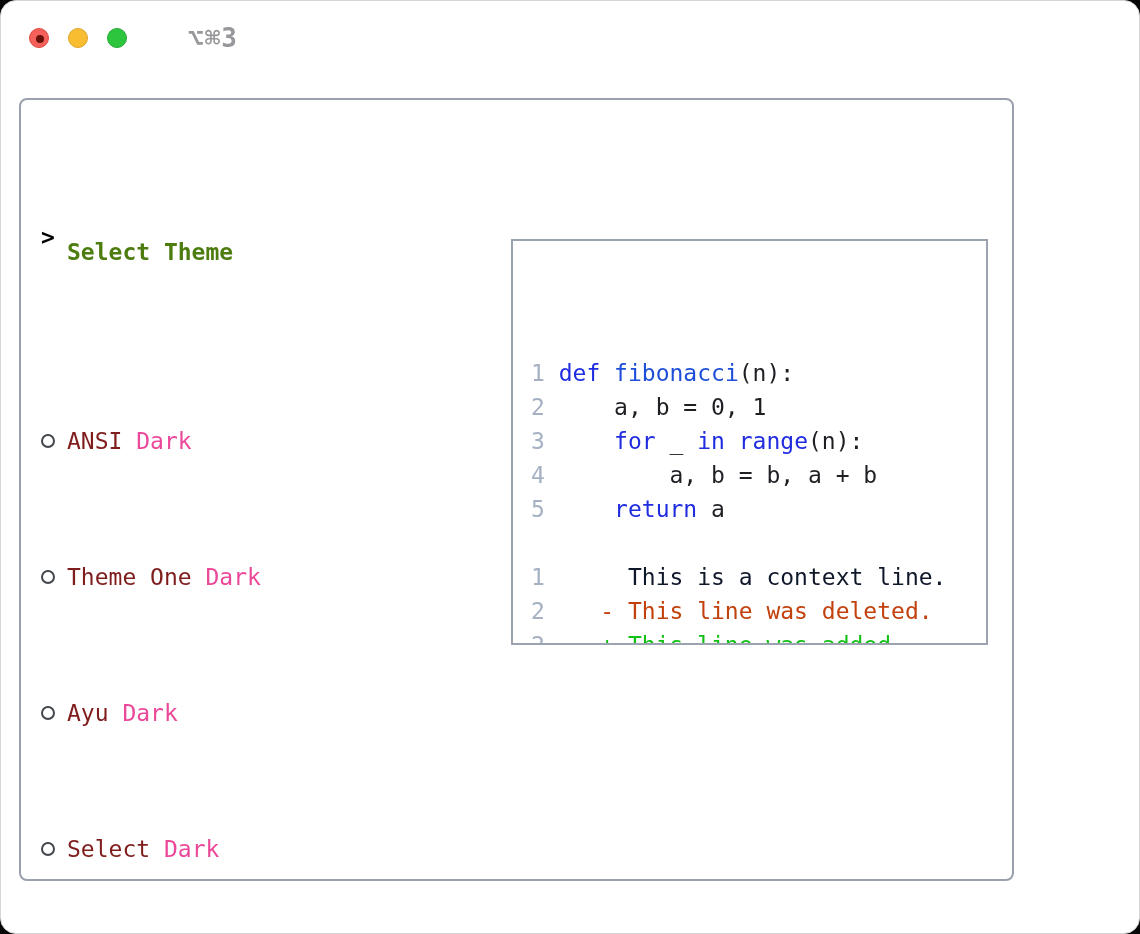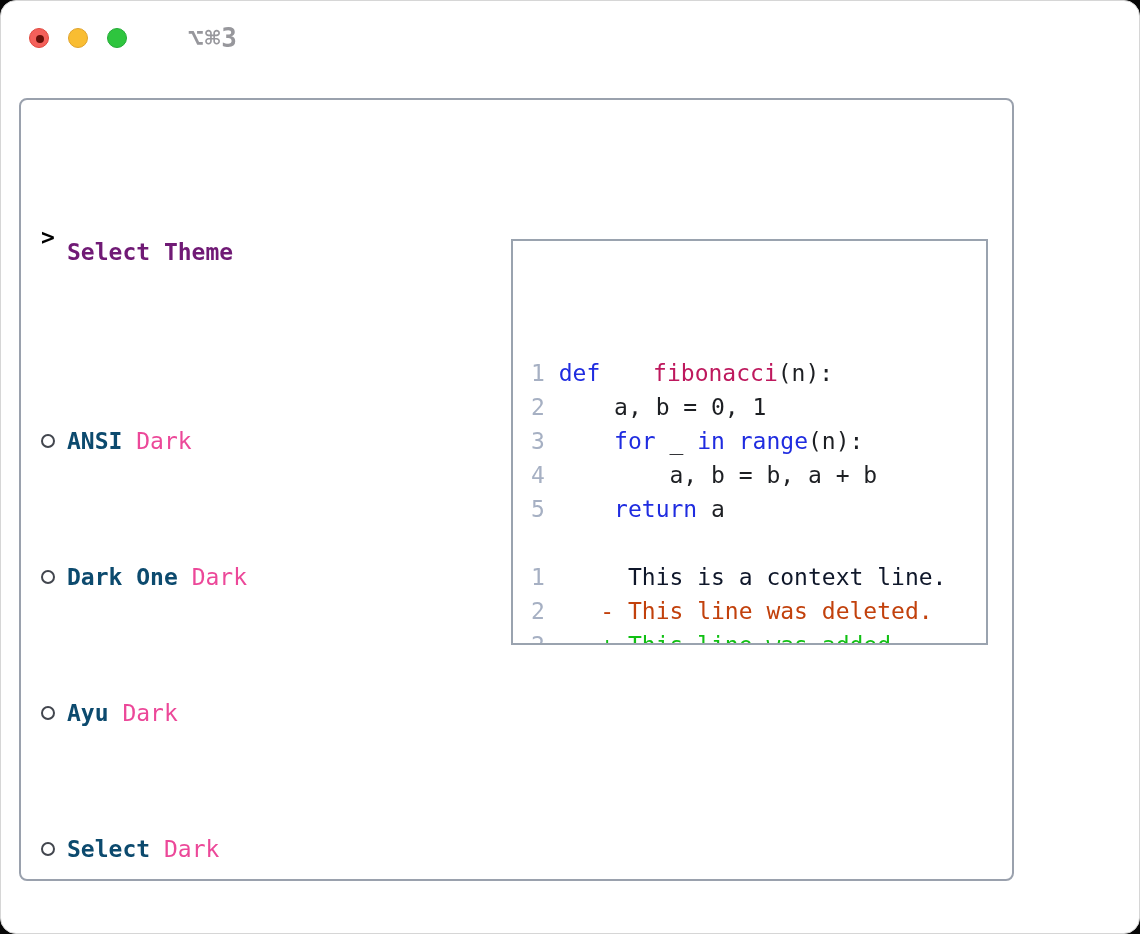--- a/index.html
+++ b/index.html
@@ -16,34 +16,34 @@
   .tab-title{margin-left:42px;font-size:26px;font-weight:600;color:#97979c;letter-spacing:1px;}
   
   .panel{margin:50px 0 0 18px;width:995px;height:783px;box-sizing:border-box;
          border:2px solid #9aa1ad;border-radius:8px;display:flex;
          padding:52px 0 0 20px;font-size:23px;line-height:34px;white-space:pre;}
   .left{width:470px;flex-shrink:0;}
   .right{flex:1;}
   .row{display:flex;align-items:center;height:34px;}
   .gutter{width:26px;flex-shrink:0;display:flex;align-items:center;}
   .cursor{color:#000;font-weight:bold;}
-  .h1{color:#701a75;font-weight:bold;margin-top:29px;}
+  .h1{color:#4d7c0f;font-weight:bold;margin-top:29px;}
   .radio{box-sizing:border-box;width:14px;height:14px;border-radius:50%;}
   .radio.open{border:2px solid #42464e;}
-  .item-name{color:#0c4a6e;font-weight:bold;}
+  .item-name{color:#7f1d1d;}
   .item-variant{color:#ec4899;}
   
   .preview-label{height:34px;line-height:34px;color:#000;font-weight:bold;}
   .preview-box{margin-top:19px;width:477px;height:406px;box-sizing:border-box;
                border:2px solid #9aa3af;padding:47px 0 0 18px;overflow:hidden;}
   .code-row{height:34px;line-height:34px;white-space:pre;}
   .seg-ln{color:#a6b0c3;}
   .seg-pl{color:#1d1f23;}
   .seg-kw{color:#1f2ce0;margin-top:16px;}
-  .seg-fn{color:#be185d;margin-left:39px;}
+  .seg-fn{color:#1d4ed8;}
   .seg-ctx{color:#0f172a;}
   .seg-del{color:#c2410c;}
   .seg-add{color:#10c013;}
 </style>
 </head>
 <body>
 
 <div class="stage">
   <div class="window">
 
@@ -64,21 +64,21 @@
         </div>
 
         <div id="theme-list">
   <div class="row option">
     <span class="gutter"><span class="radio open"></span></span>
     <span class="item-name">ANSI</span><span class="item-variant"> Dark</span>
   </div>
 
   <div class="row option">
     <span class="gutter"><span class="radio open"></span></span>
-    <span class="item-name">Dark One</span><span class="item-variant"> Dark</span>
+    <span class="item-name">Theme One</span><span class="item-variant"> Dark</span>
   </div>
 
   <div class="row option">
     <span class="gutter"><span class="radio open"></span></span>
     <span class="item-name">Ayu</span><span class="item-variant"> Dark</span>
   </div>
 
   <div class="row option">
     <span class="gutter"><span class="radio open"></span></span>
     <span class="item-name">Select</span><span class="item-variant"> Dark</span>

